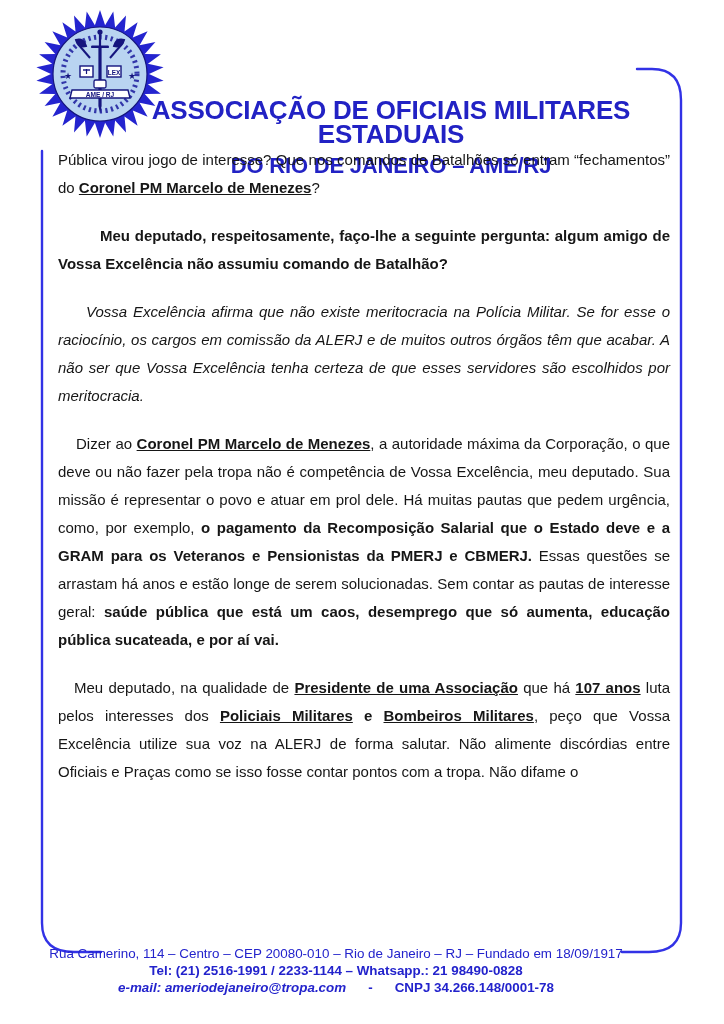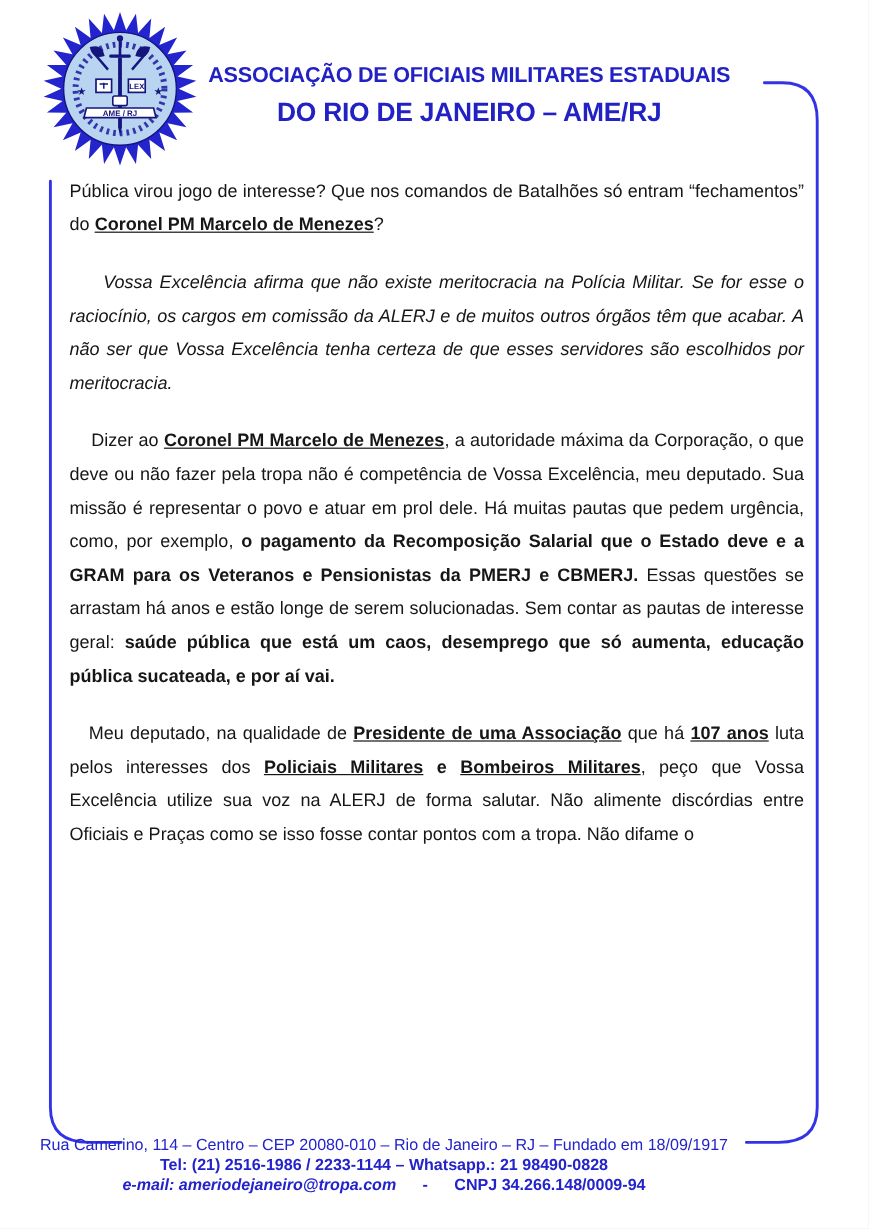--- a/index.html
+++ b/index.html
@@ -5,39 +5,39 @@
   html,body { margin:0; padding:0; background:#e8e8e8; }
   .page {
     position:relative; width:724px; height:1024px; margin:0 auto;
     background:#ffffff; overflow:hidden;
     font-family:"Liberation Sans","DejaVu Sans",sans-serif;
   }
 
   
   .logo-wrap { position:absolute; left:30px; top:4px; width:140px; height:144px; }
   .title-block { position:absolute; left:150px; top:50px; width:482px; text-align:center; color:#2222c4; }
-  .title-line1 { font-size:18px; font-weight:bold; line-height:24px; letter-spacing:-0.2px; }
+  .title-line1 { font-size:26px; font-weight:bold; line-height:24px; letter-spacing:-0.2px;margin-top:48px; }
   .title-line2 { font-size:22px; font-weight:bold; line-height:24px; margin-top:8px; letter-spacing:-0.2px; }
   .tagline { font-size:11px; font-weight:bold; font-style:italic; margin-top:12px; letter-spacing:0.2px; }
 
   
   .frame-svg { position:absolute; left:0; top:0; width:724px; height:1024px; pointer-events:none; }
 
   
   .letter-body { position:absolute; left:58px; top:146px; width:612px; }
   .letter-body p {
     margin:0 0 20px 0; font-size:15px; line-height:28px;
     text-align:justify; color:#161616;
   }
   .letter-body p:last-child { margin-bottom:16px; }
   .b { font-weight:bold; }
   .u { text-decoration:underline; }
 
   
-  .footer { position:absolute; left:0; top:945px; width:640px; text-align:center; color:#2323cc; }
+  .footer { position:absolute; left:16px; top:945px; width:640px; text-align:center; color:#2323cc; }
   .footer-line1 { font-size:13.4px; line-height:17px; }
   .footer-line2 { font-size:13.4px; line-height:17px; font-weight:bold; }
   .footer-line3 { font-size:13.4px; line-height:17px; font-weight:bold; }
   .footer-email { font-style:italic; }
   .footer-sep { display:inline-block; margin:0 22px; }
 </style>
 </head>
 <body>
 
 <div class="page">
@@ -91,26 +91,27 @@
     </svg>
   </div>
 
   <div class="title-block">
     <div class="title-line1">ASSOCIAÇÃO DE OFICIAIS MILITARES ESTADUAIS</div>
     <div class="title-line2">DO RIO DE JANEIRO – AME/RJ</div>
   </div>
 
   <div class="letter-body">
       <p style="text-indent: 0px;"><span>Pública virou jogo de interesse? Que nos comandos de Batalhões só entram “fechamentos” do </span><span class="b u">Coronel PM Marcelo de Menezes</span><span>?</span></p>
+      <p style="text-indent: 42px;"><span class="b">Meu deputado, respeitosamente, faço-lhe a seguinte pergunta: algum amigo de Vossa Excelência não assumiu comando de Batalhão?</span></p>
       <p style="text-indent: 28px; font-style: italic;"><span>Vossa Excelência afirma que não existe meritocracia na Polícia Militar. Se for esse o raciocínio, os cargos em comissão da ALERJ e de muitos outros órgãos têm que acabar. A não ser que Vossa Excelência tenha certeza de que esses servidores são escolhidos por meritocracia.</span></p>
       <p style="text-indent: 18px;"><span>Dizer ao </span><span class="b u">Coronel PM Marcelo de Menezes</span><span>, a autoridade máxima da Corporação, o que deve ou não fazer pela tropa não é competência de Vossa Excelência, meu deputado. Sua missão é representar o povo e atuar em prol dele. Há muitas pautas que pedem urgência, como, por exemplo, </span><span class="b">o pagamento da Recomposição Salarial que o Estado deve e a GRAM para os Veteranos e Pensionistas da PMERJ e CBMERJ.</span><span> Essas questões se arrastam há anos e estão longe de serem solucionadas. Sem contar as pautas de interesse geral: </span><span class="b">saúde pública que está um caos, desemprego que só aumenta, educação pública sucateada, e por aí vai.</span></p>
       <p style="text-indent: 16px;"><span>Meu deputado, na qualidade de </span><span class="b u">Presidente de uma Associação</span><span> que há </span><span class="b u">107 anos</span><span> luta pelos interesses dos </span><span class="b u">Policiais Militares</span><span class="b"> e </span><span class="b u">Bombeiros Militares</span><span>, peço que Vossa Excelência utilize sua voz na ALERJ de forma salutar. Não alimente discórdias entre Oficiais e Praças como se isso fosse contar pontos com a tropa. Não difame o</span></p>
     </div>
 
   <div class="footer">
     <div class="footer-line1">Rua Camerino, 114 – Centro – CEP 20080-010 – Rio de Janeiro – RJ – Fundado em 18/09/1917</div>
-    <div class="footer-line2">Tel: (21) 2516-1986 / 2233-1144 – Whatsapp.: 21 98490-0828</div>
+    <div class="footer-line2">Tel: (21) 2516-1991 / 2233-1144 – Whatsapp.: 21 98490-0828</div>
     <div class="footer-line3">
-      <span class="footer-email">e-mail: ameriodejaneiro@tropa.com</span><span class="footer-sep">-</span><span>CNPJ 34.266.148/0009-94</span>
+      <span class="footer-email">e-mail: ameriodejaneiro@tropa.com</span><span class="footer-sep">-</span><span>CNPJ 34.266.148/0001-78</span>
     </div>
   </div>
 
 </div>
 
 </body></html>

